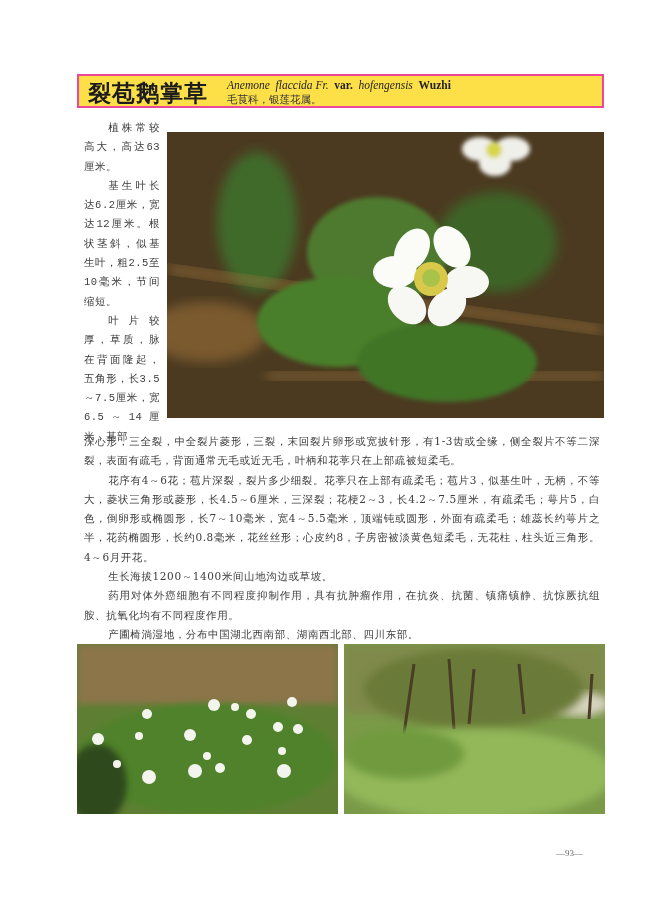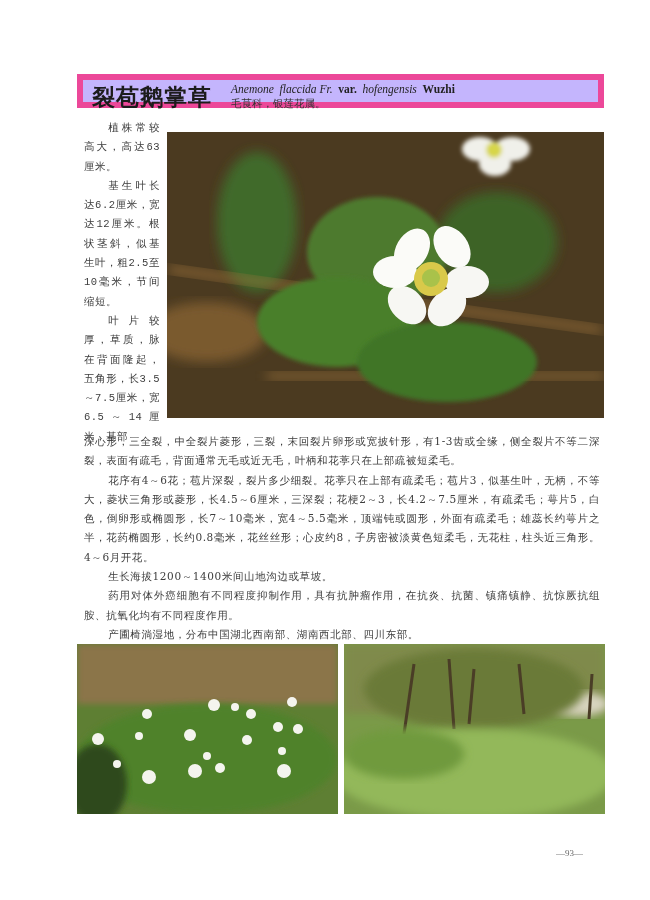--- a/index.html
+++ b/index.html
@@ -2,21 +2,21 @@
 <html><head>
 <meta charset="utf-8">
 <style>
   html, body { margin: 0; padding: 0; }
   body {
     width: 650px; height: 900px; background: #ffffff; position: relative; overflow: hidden;
     font-family: "DejaVu Serif", "Liberation Serif", serif; color: #3a3a3a;
   }
   .header-bar {
     position: absolute; left: 77px; top: 74px; width: 527px; height: 34px;
-    background: #c4b5fd; border: 6px solid #ec4899; box-sizing: border-box;
+    background: #fde047; border: 2px solid #ec4899; box-sizing: border-box;
   }
   .header-title {
     position: absolute; left: 9px; top: 3px; font-size: 23px; font-weight: bold;
     font-family: "DejaVu Sans", "Liberation Sans", sans-serif; color: #1c1c1c; letter-spacing: 1px;
     line-height: 28px;
   }
   .latin-name {
     position: absolute; left: 148px; top: 3px; font-size: 11.5px; line-height: 13px; color: #222;
     font-family: "Liberation Serif", "DejaVu Serif", serif; white-space: nowrap; text-align: center;
   }

